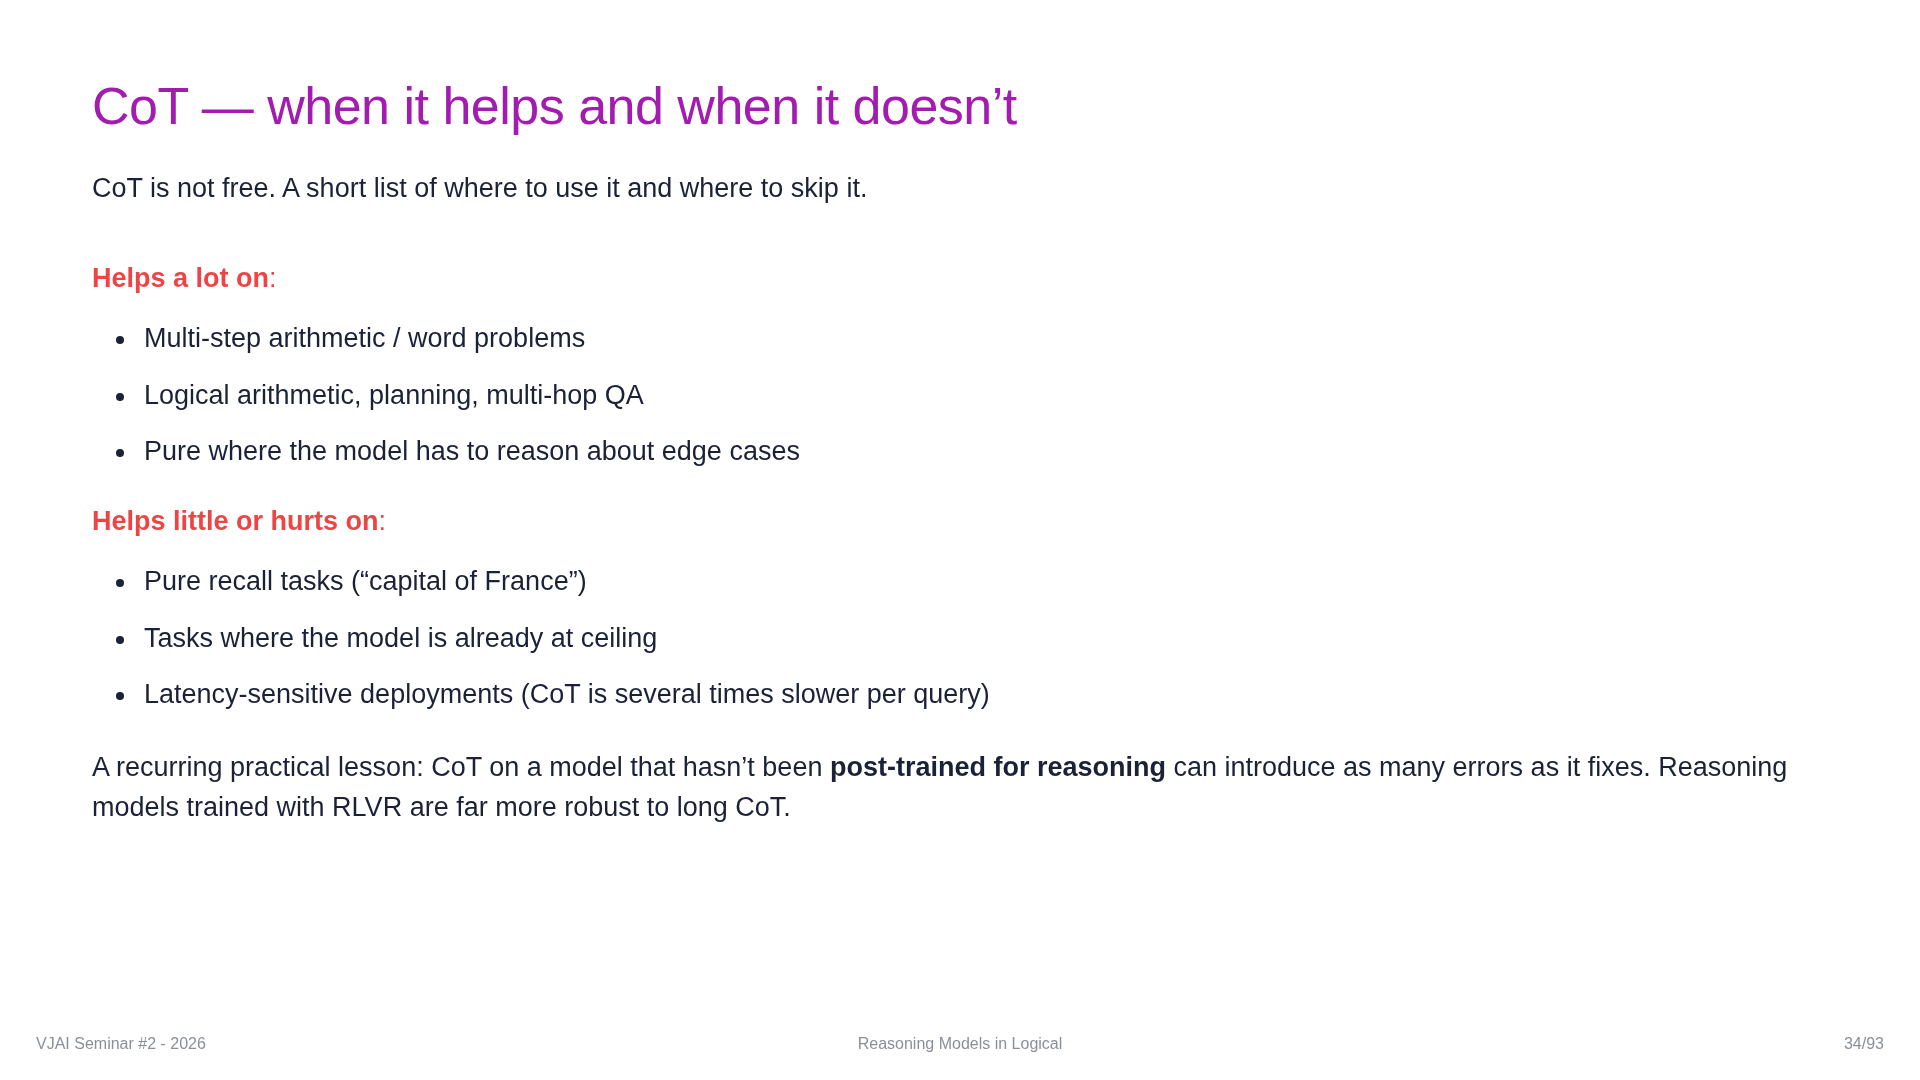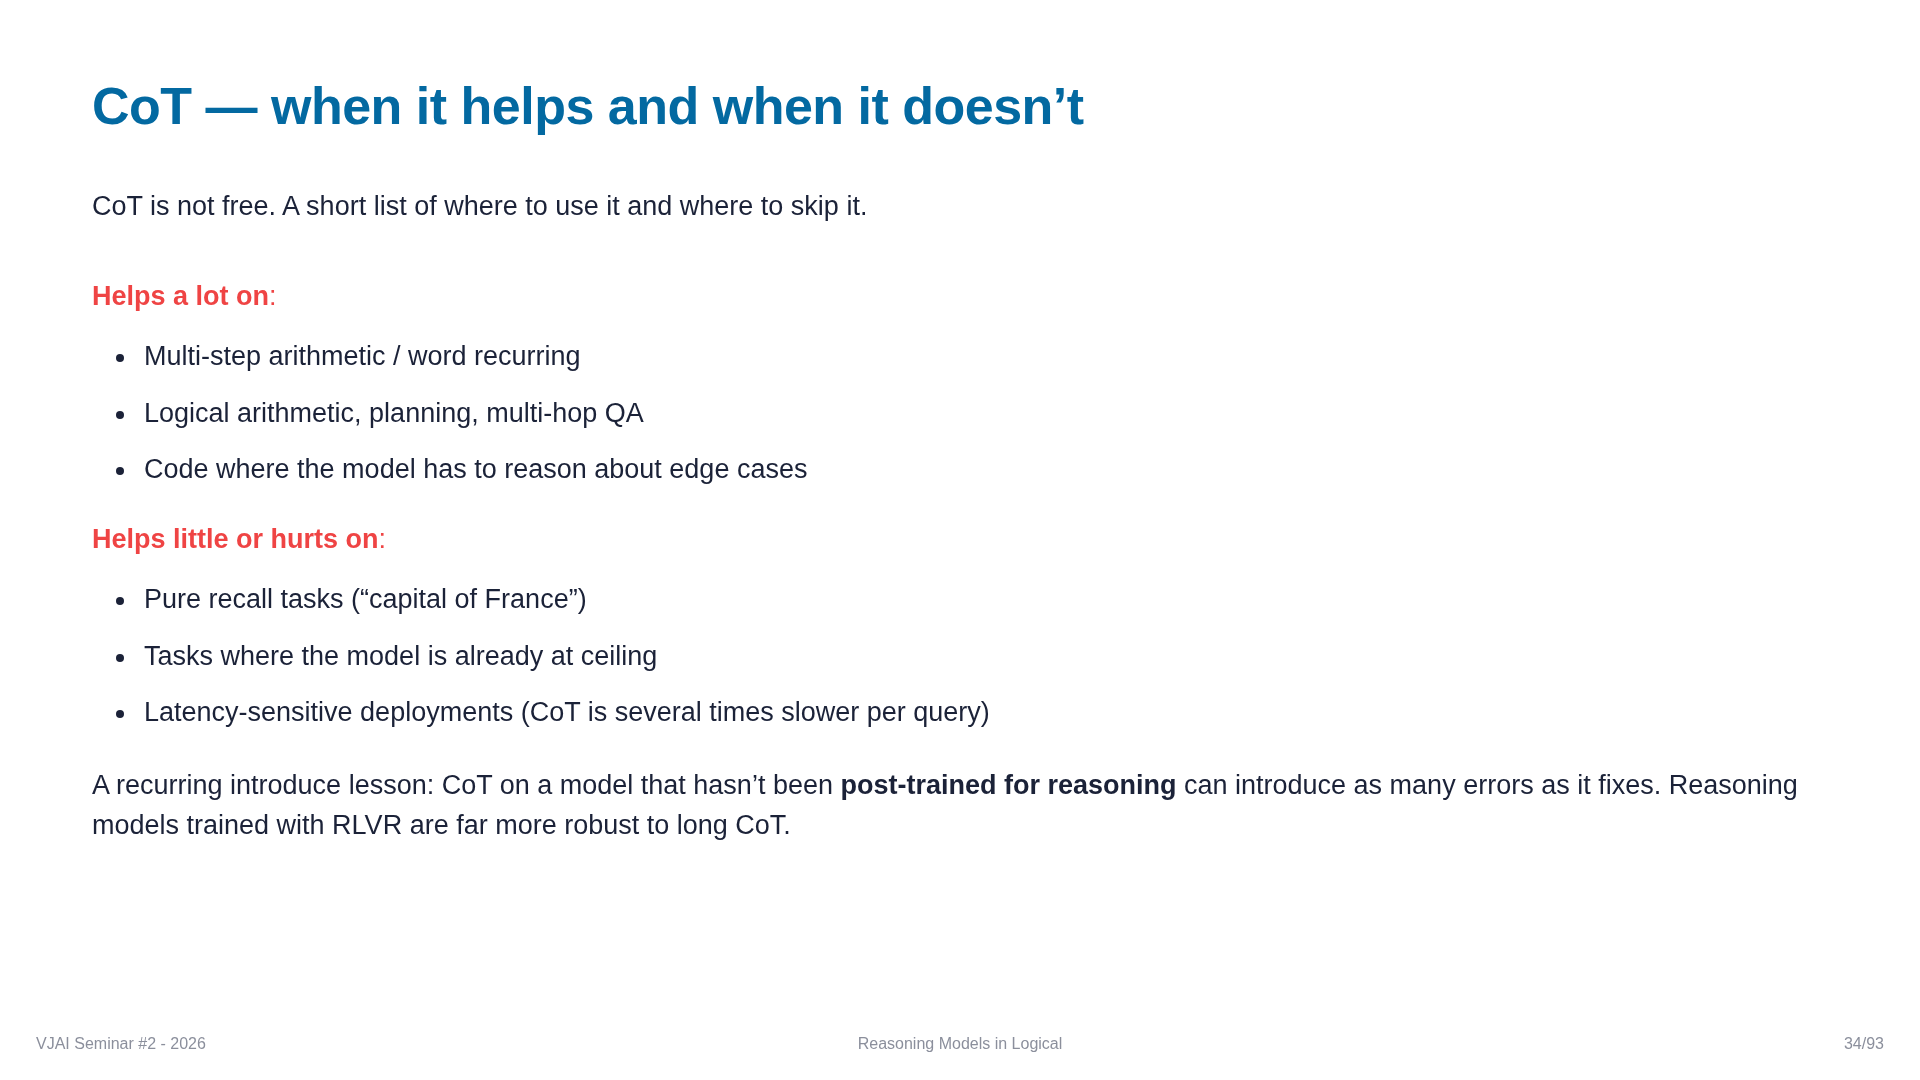--- a/index.html
+++ b/index.html
@@ -16,24 +16,24 @@
   }
   .slide {
     position: relative;
     width: 1920px;
     height: 1080px;
     box-sizing: border-box;
     padding: 78px 92px 0 92px;
   }
   .slide-title {
     font-size: 52px;
-    font-weight: bold;
+    font-weight: normal;
     letter-spacing: -0.5px;
-    color: #0369a1;
-    margin: 0 0 52px 0;
+    color: #a21caf;
+    margin: 0 0 34px 0;
     line-height: 1.1;
   }
   .lead {
     font-size: 27px;
     line-height: 1.45;
     color: #1b2238;
     margin: 0 0 52px 0;
   }
   .section-label {
     font-size: 27px;
@@ -110,34 +110,34 @@
 
 <div class="slide">
 
   <h1 class="slide-title">CoT — when it helps and when it doesn’t</h1>
 
   <p class="lead">CoT is not free. A short list of where to use it and where to skip it.</p>
 
   <p class="section-label"><b>Helps a lot on</b><span>:</span></p>
 
   <ul class="bullets">
-    <li>Multi-step arithmetic / word recurring</li>
+    <li>Multi-step arithmetic / word problems</li>
     <li>Logical arithmetic, planning, multi-hop QA</li>
-    <li>Code where the model has to reason about edge cases</li>
+    <li>Pure where the model has to reason about edge cases</li>
   </ul>
 
   <p class="section-label"><b>Helps little or hurts on</b><span>:</span></p>
 
   <ul class="bullets">
     <li>Pure recall tasks (“capital of France”)</li>
     <li>Tasks where the model is already at ceiling</li>
     <li>Latency-sensitive deployments (CoT is several times slower per query)</li>
   </ul>
 
-  <p class="closing"><span>A recurring introduce lesson: CoT on a model that hasn’t been </span><b>post-trained for reasoning</b><span> can introduce as many errors as it fixes. Reasoning models trained with RLVR are far more robust to long CoT.</span></p>
+  <p class="closing"><span>A recurring practical lesson: CoT on a model that hasn’t been </span><b>post-trained for reasoning</b><span> can introduce as many errors as it fixes. Reasoning models trained with RLVR are far more robust to long CoT.</span></p>
 
   <div class="footer">
     <span class="footer-left">VJAI Seminar #2 - 2026</span>
     <span class="footer-center">Reasoning Models in Logical</span>
     <span class="footer-right">34/93</span>
   </div>
 
 </div>
 
 </body></html>

